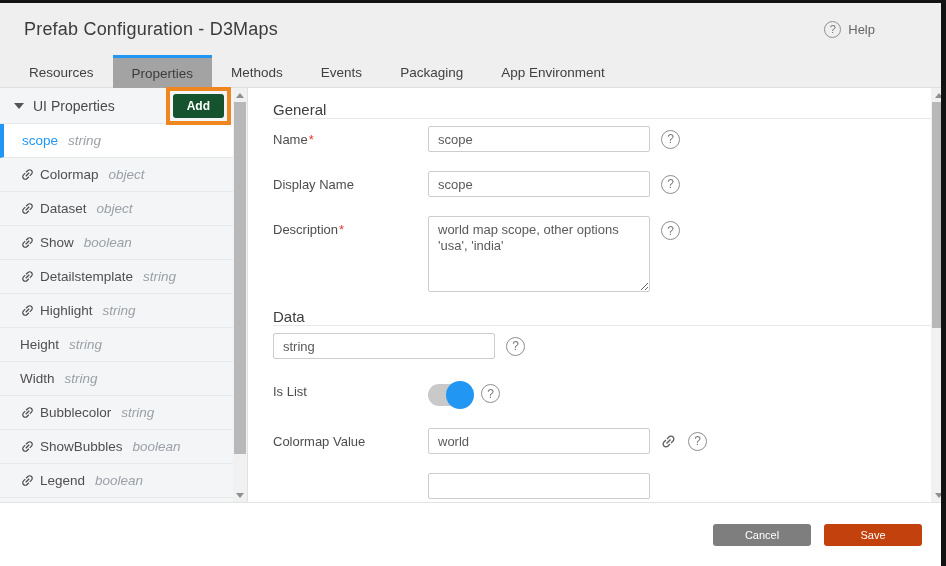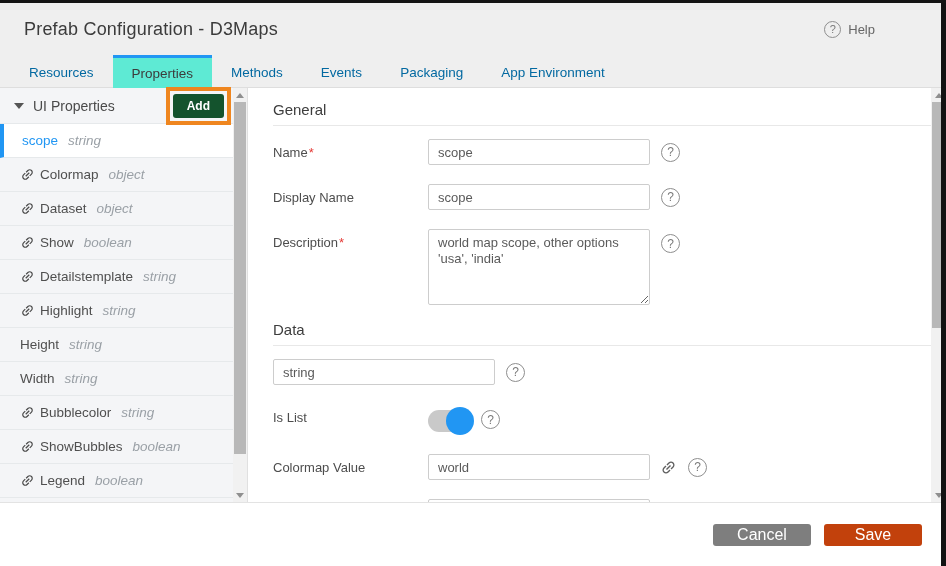--- a/index.html
+++ b/index.html
@@ -29,24 +29,24 @@
     font-size:11px; color:#7a7a7a; background:transparent;
   }
 
   
   .tabbar{
     height:33px; background:#efefef; display:flex; align-items:stretch;
     padding-left:10px; border-bottom:1px solid #dedede;
   }
   .tab{
     display:flex; align-items:center; padding:0 19px; font-size:13.5px;
-    color:#0369a1; cursor:pointer; border-top:3px solid transparent;
+    color:#404040; cursor:pointer; border-top:3px solid transparent;
   }
   .tab.active{
-    background:#5eead4; color:#3c3c3c; border-top:3px solid #2196f3;
+    background:#a3a3a3; color:#3c3c3c; border-top:3px solid #2196f3;
     margin-bottom:-1px;
   }
 
   
   .body{ display:flex; height:414px; position:relative; }
 
   
   .sidebar{
     width:248px; background:#f4f5f7; position:relative;
     border-right:1px solid #e0e0e0; flex:none;
@@ -94,24 +94,24 @@
   .arr-up i{ width:0; height:0; border-left:4px solid transparent; border-right:4px solid transparent; border-bottom:5px solid #8f8f8f; display:block; }
   .arr-down i{ width:0; height:0; border-left:4px solid transparent; border-right:4px solid transparent; border-top:5px solid #8f8f8f; display:block; }
   .scroll-thumb{ position:absolute; left:1px; right:1px; background:#b8b8b8; }
   .sb-scroll .scroll-thumb{ top:14px; height:352px; }
   .main-scroll .scroll-thumb{ top:14px; height:226px; }
 
   
   .main{ flex:1; position:relative; background:#fff; }
   .form-area{ position:absolute; left:0; top:0; right:15px; bottom:0; padding:6px 0 0 25px; overflow:hidden; }
   .section-h{
-    font-size:15px; color:#3d3d3d; margin-top:7px; padding-bottom:7px;
+    font-size:15px; color:#3d3d3d; margin-top:7px; 
     border-bottom:1px solid #e8e8e8;
   }
-  .form-row{ display:flex; align-items:flex-start; margin-top:13px; }
+  .form-row{ display:flex; align-items:flex-start; margin-top:7px; }
   .form-row.gap-lg{ margin-top:19px; }
   .flabel{ flex:0 0 155px; font-size:13px; color:#4d4d4d; padding-top:6px; }
   .req{ color:#e53935; margin-left:1px; }
   .fcontrol{ display:flex; align-items:center; }
   .tinput{
     width:222px; height:26px; border:1px solid #cdcdcd; border-radius:2px;
     font-size:13px; color:#5a5a5a; padding:0 9px; background:#fff;
     font-family:"Liberation Sans", sans-serif; outline:none;
   }
   textarea.tinput{ height:76px; padding-top:5px; resize:both; line-height:16px; }
@@ -131,21 +131,21 @@
   .toggle .thumb{ position:absolute; right:0; top:0; width:28px; height:28px; border-radius:50%; background:#2196f3; }
   .toggle + .helpq{ margin-left:7px; align-self:center; }
 
   
   .footer{
     height:64px; border-top:1px solid #e3e3e3; background:#fff;
     display:flex; align-items:center; justify-content:flex-end;
     padding-right:24px; gap:13px;
   }
   .btn{
-    width:98px; height:22px; border:none; border-radius:3px; font-size:16px;
+    width:98px; height:22px; border:none; border-radius:3px; font-size:11px;
     color:#fff; cursor:pointer; font-family:"Liberation Sans", sans-serif;
   }
   .btn-cancel{ background:#7e7e7e; }
   .btn-save{ background:#c2410c; }
 </style>
 </head>
 <body>
 
 <div class="window">
   <div class="right-strip"></div>

